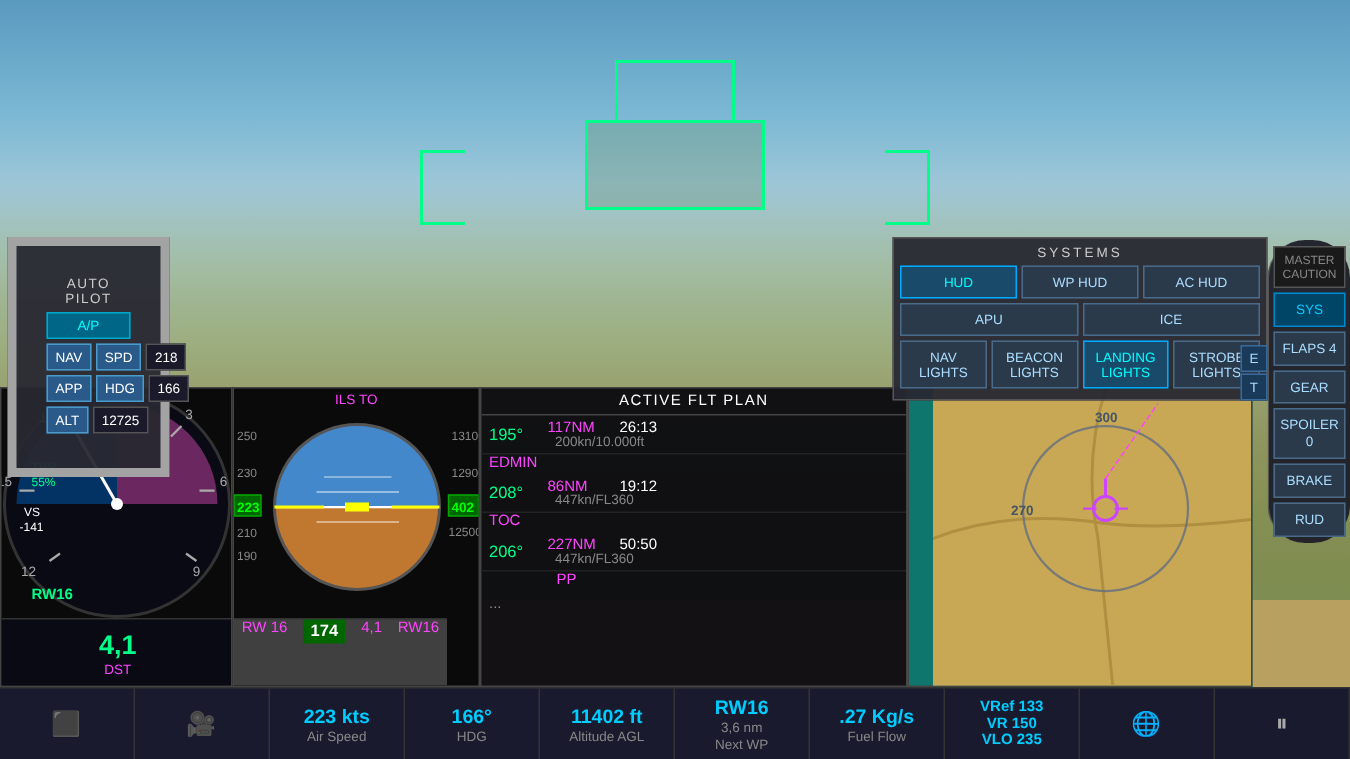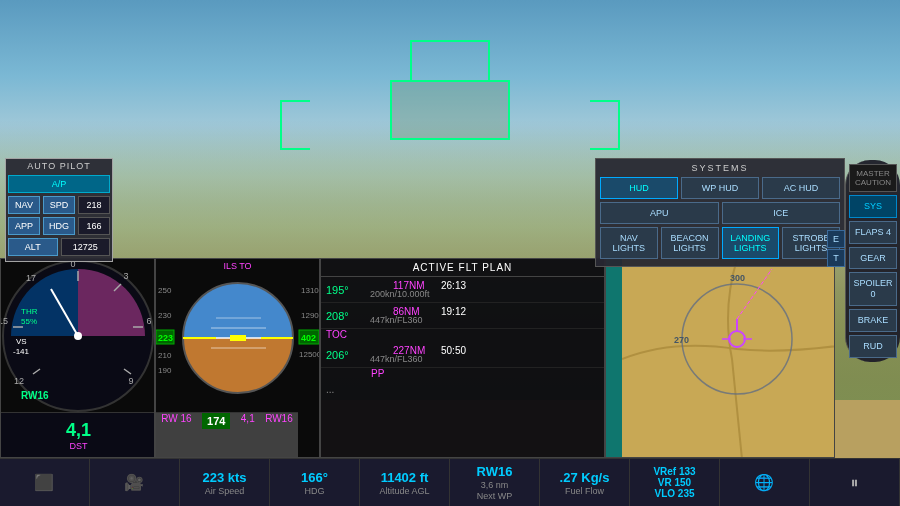--- a/index.html
+++ b/index.html
@@ -124,22 +124,22 @@
       color: #aaa;
       font-size: 16px;
     }
 
     
     .autopilot-panel {
       position: absolute;
       top: 158px;
       left: 5px;
       background: rgba(40,40,50,0.95);
-      border: 1px solid #a3a3a3;
-      padding: 2px;
+      border: 6px solid #a3a3a3;
+      padding: 20px;
       z-index: 6;
       width: 108px;
     }
 
     .ap-title {
       text-align: center;
       color: #ccc;
       font-size: 9px;
       margin-bottom: 4px;
       letter-spacing: 1px;
@@ -340,21 +340,20 @@
     .flt-deg {
       color: #00ff88;
       font-size: 11px;
       width: 35px;
     }
 
     .flt-wp {
       color: #ff44ff;
       font-size: 10px;
       width: 40px;
-      margin-left: 28px;
     }
 
     .flt-time {
       color: #ffffff;
       font-size: 10px;
     }
 
     .flt-detail {
       color: #888;
       font-size: 9px;
@@ -596,20 +595,23 @@
     <div class="flt-deg">195°</div>
     <div style="flex:1">
       <div style="display:flex;gap:8px;align-items:center">
         <span class="flt-wp">117NM</span>
         <span class="flt-time">26:13</span>
       </div>
       <div class="flt-detail">200kn/10.000ft</div>
     </div>
   </div>
 
+  <div style="padding:0 5px 2px;display:flex;gap:4px;align-items:center">
+    <span style="color:#ff44ff;font-size:10px;width:35px;">EDMIN</span>
+  </div>
 
   <div class="flt-row">
     <div class="flt-deg">208°</div>
     <div style="flex:1">
       <div style="display:flex;gap:8px;align-items:center">
         <span class="flt-wp">86NM</span>
         <span class="flt-time">19:12</span>
       </div>
       <div class="flt-detail">447kn/FL360</div>
     </div>

